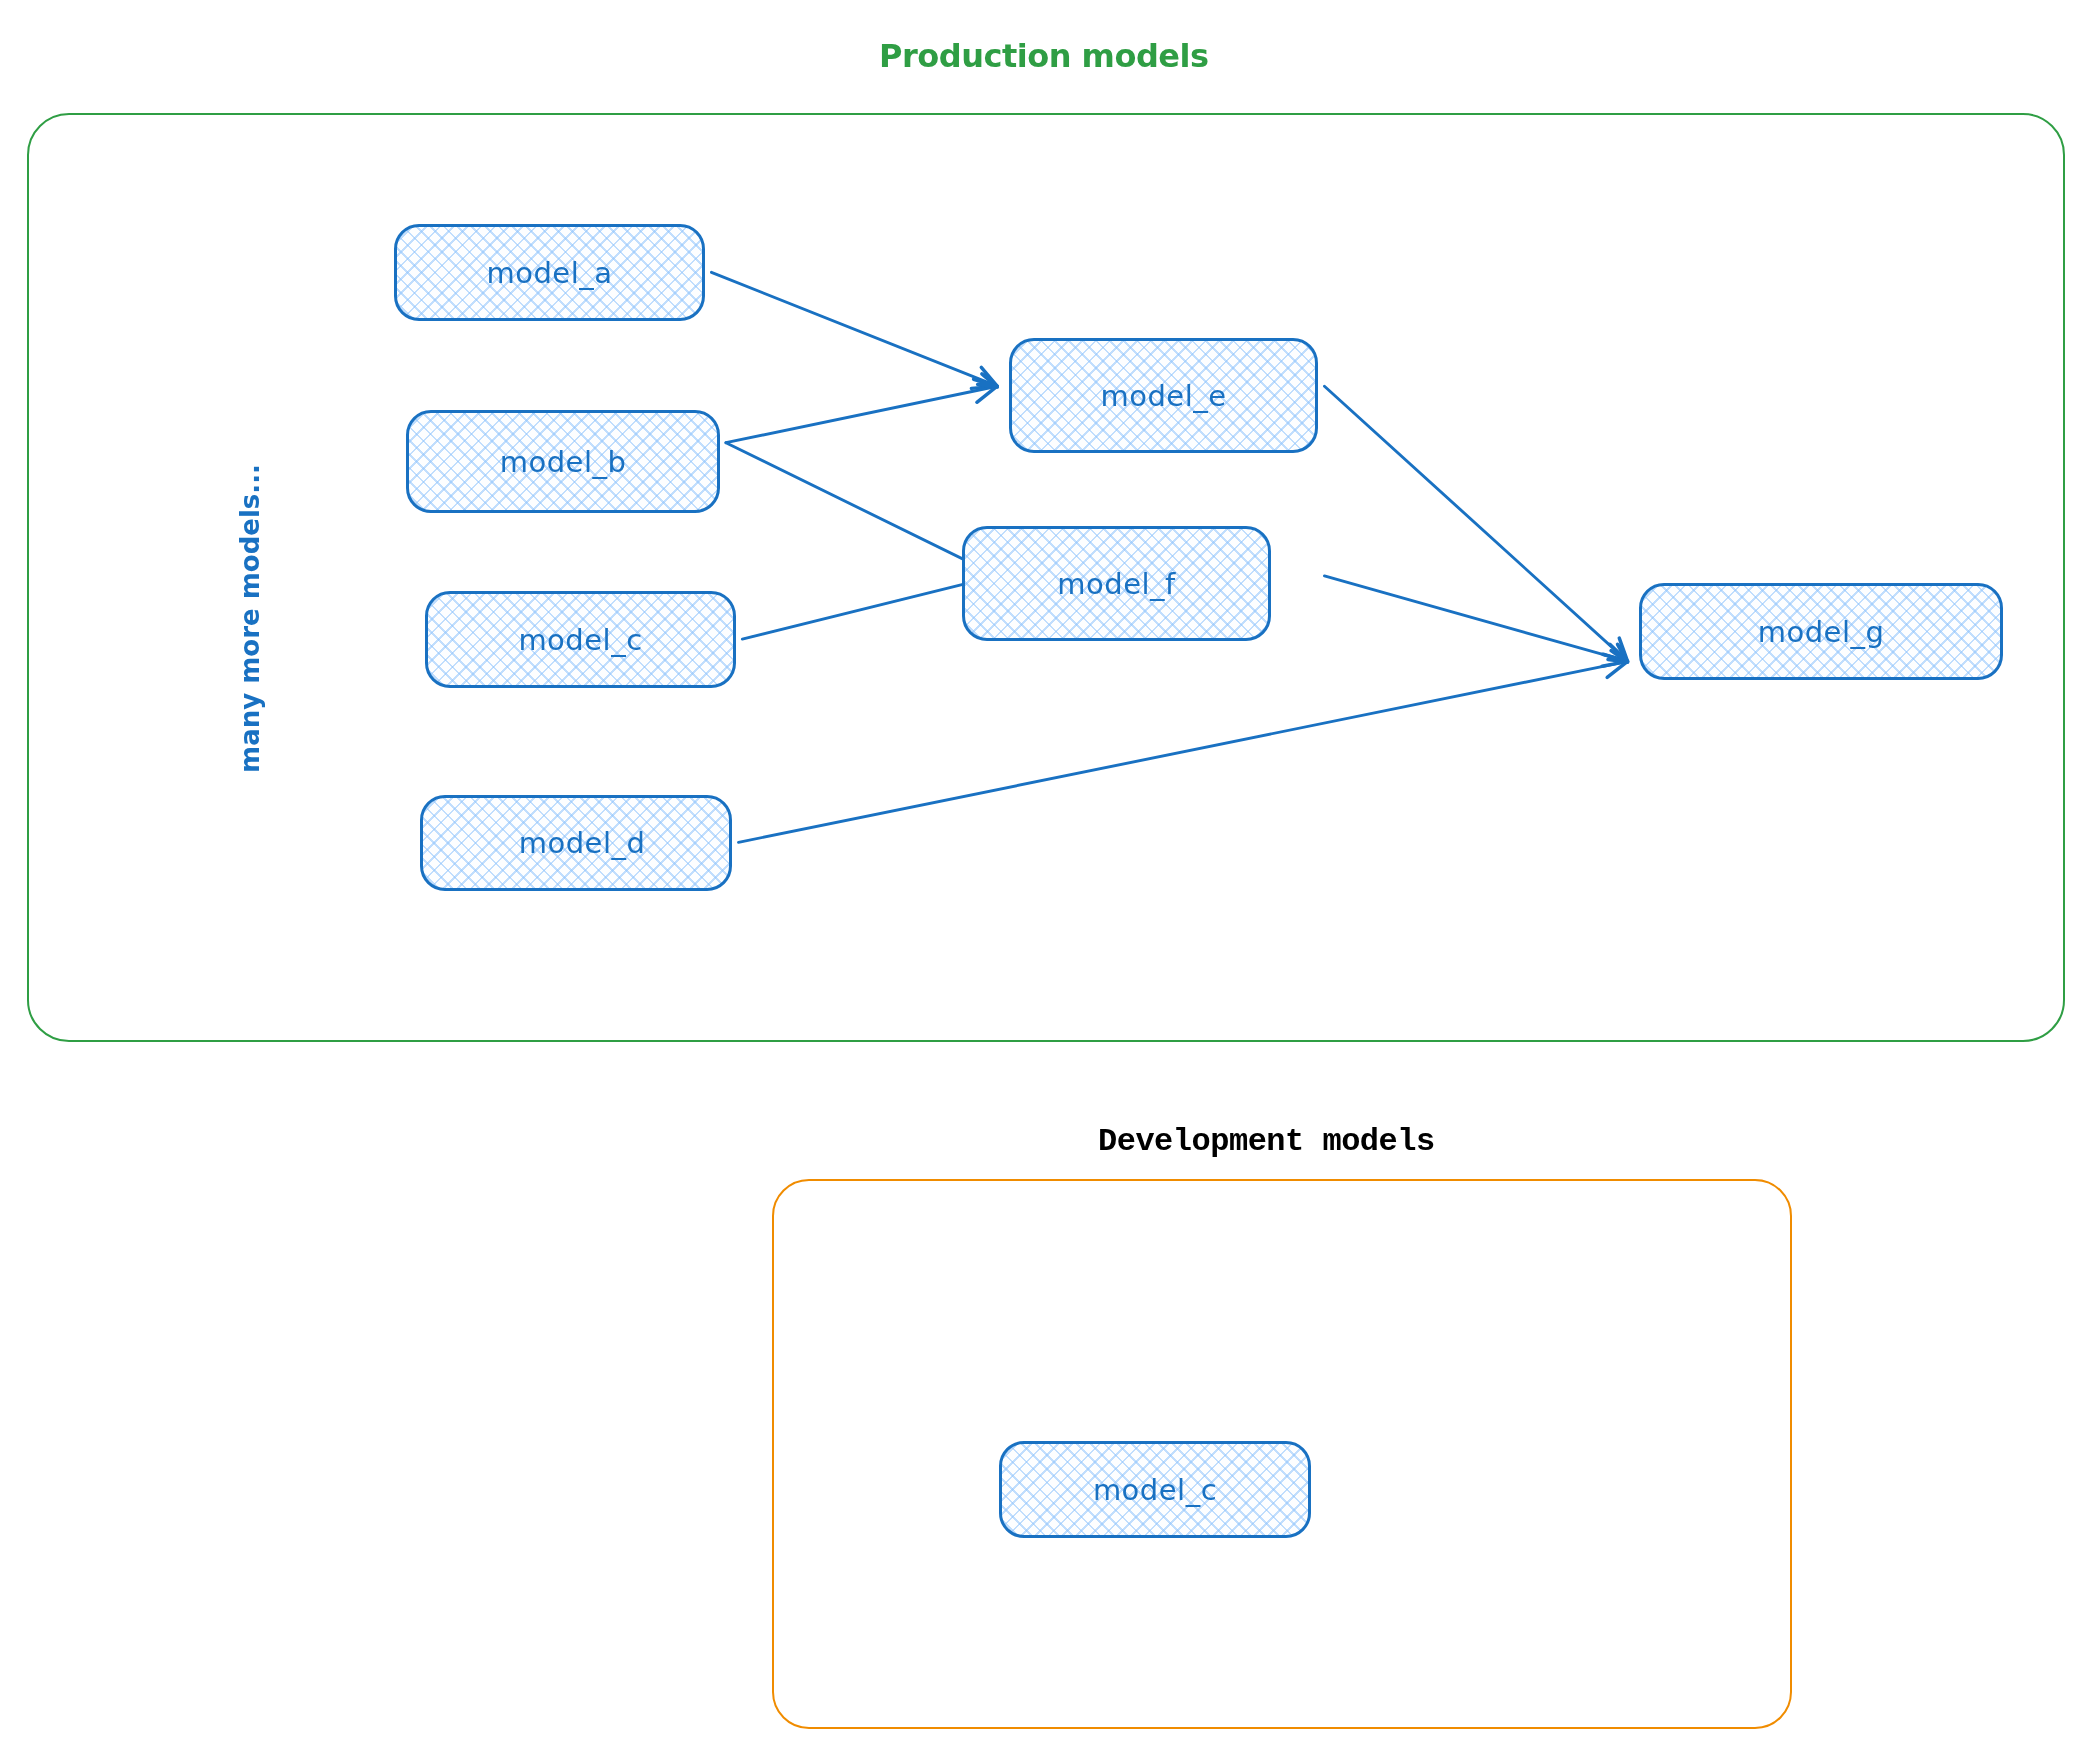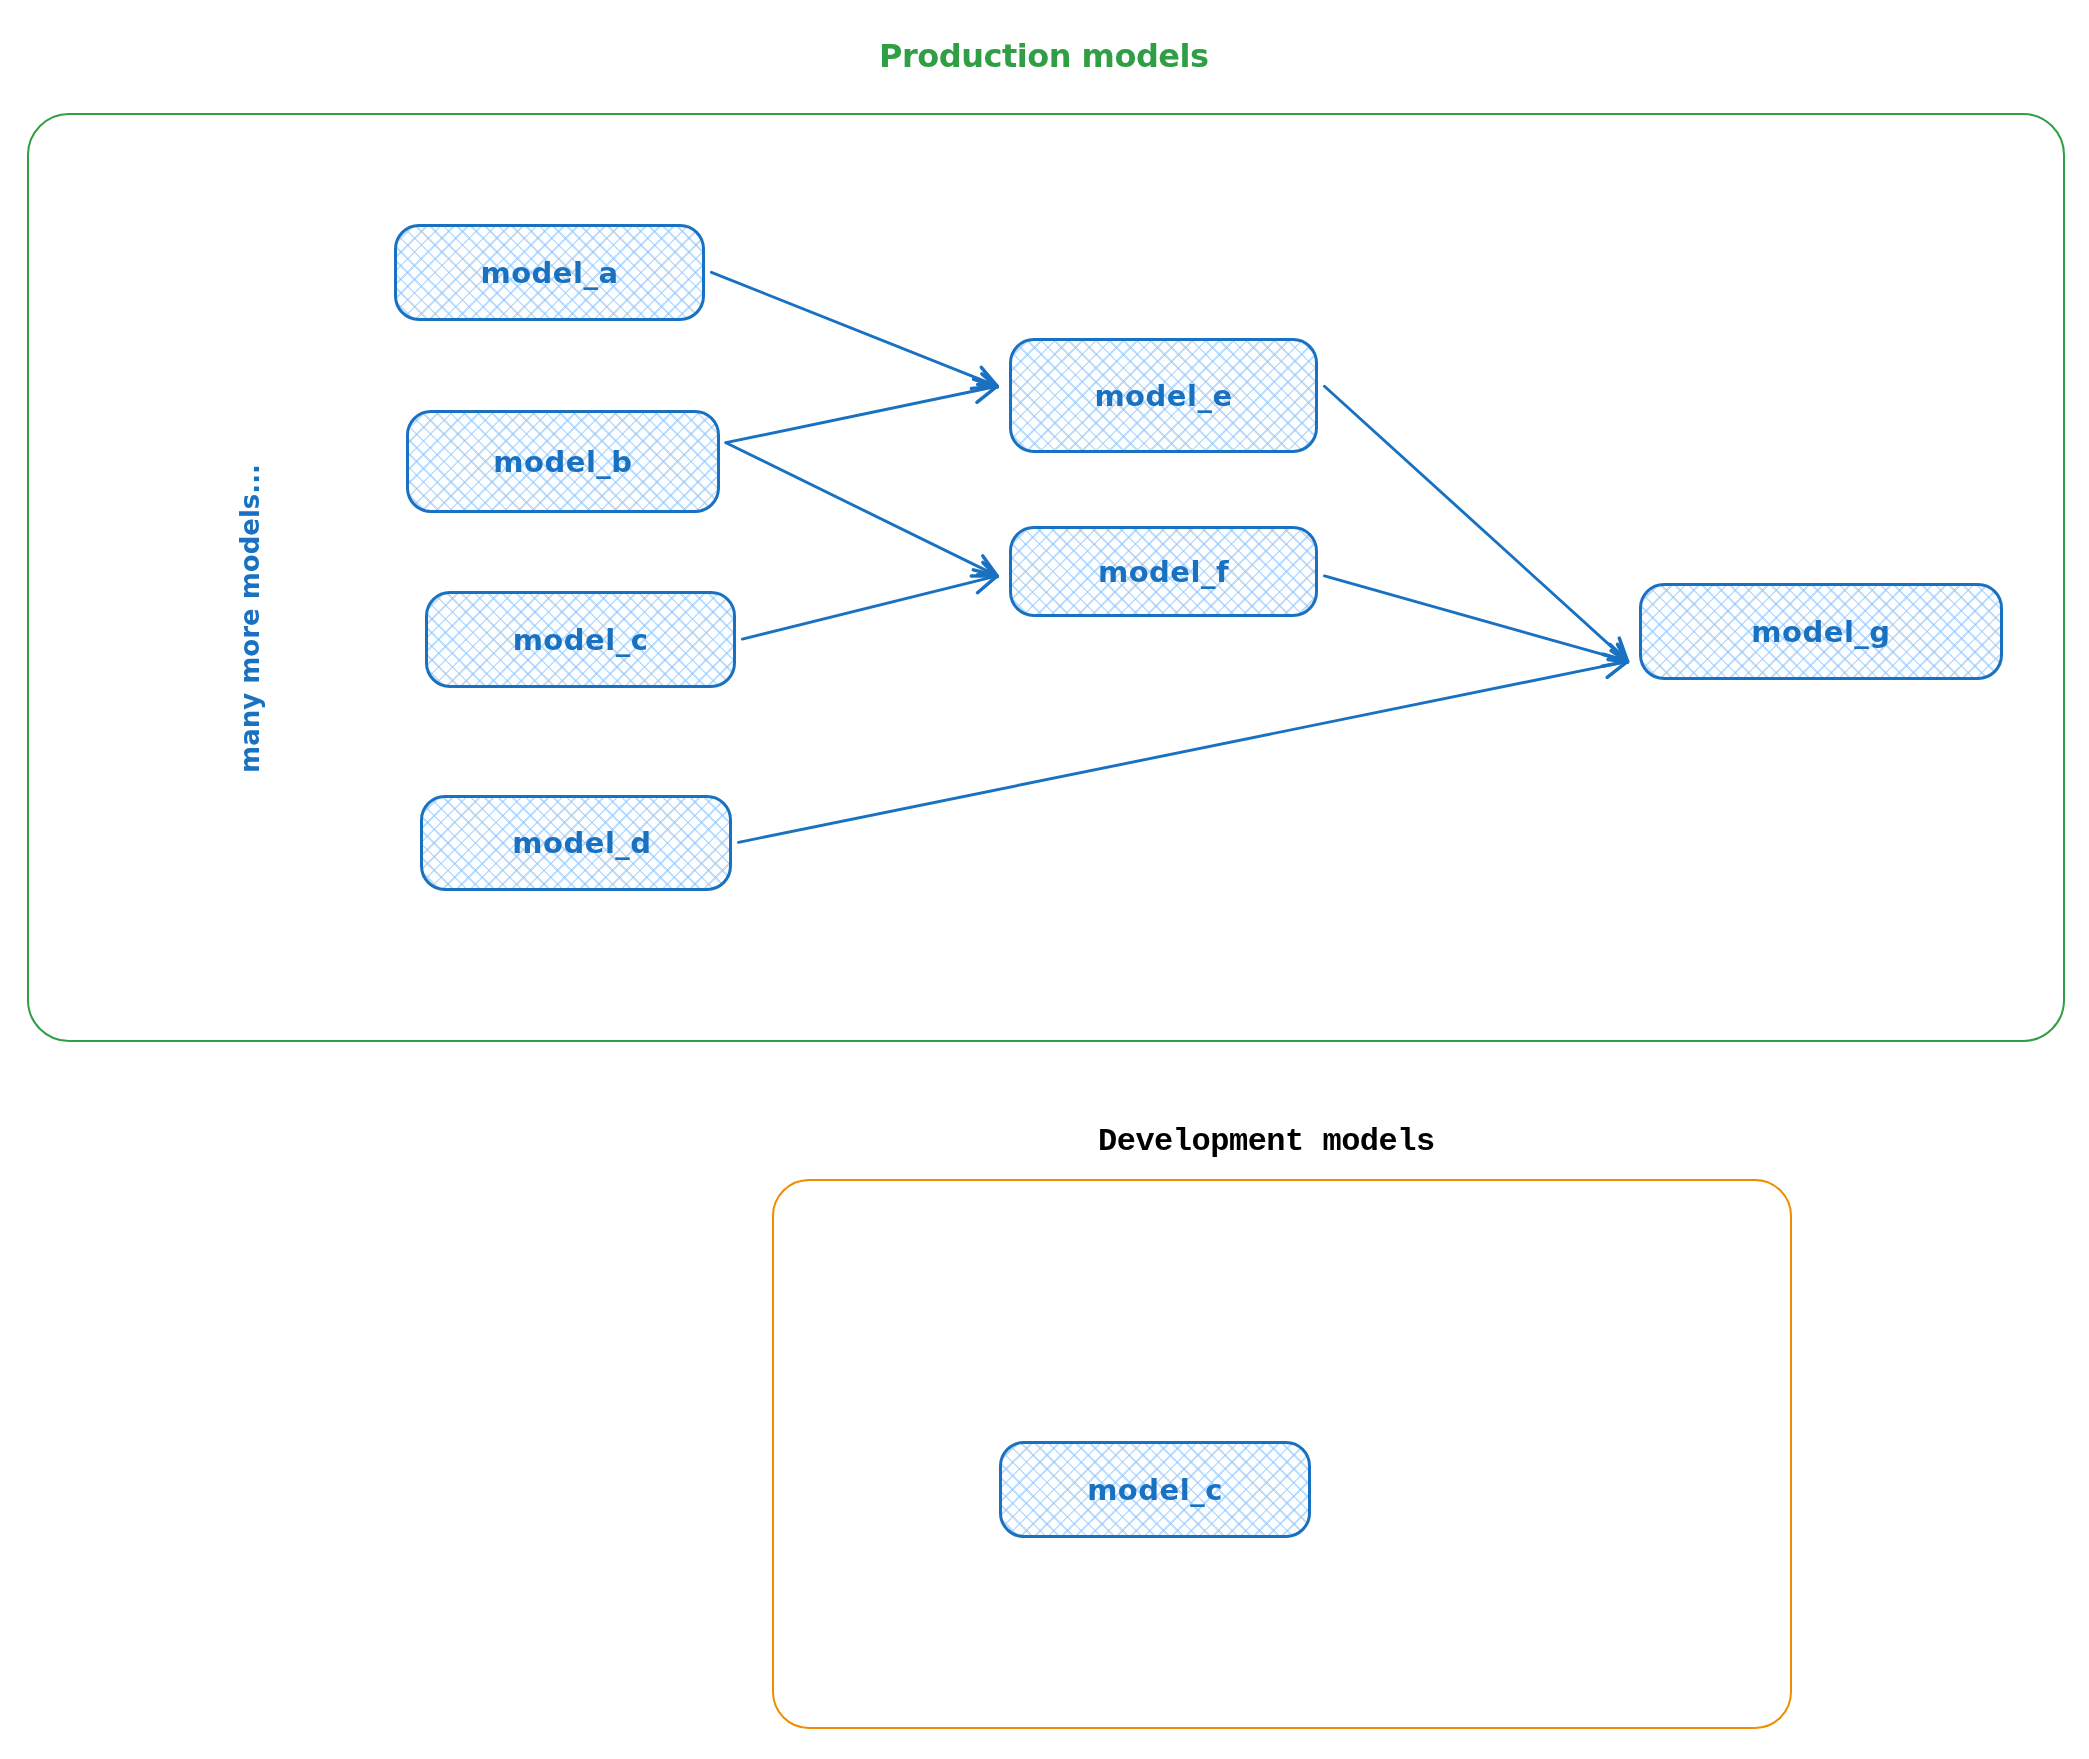--- a/index.html
+++ b/index.html
@@ -20,28 +20,28 @@
     position:absolute;
     border:3.4px solid #1971c2;
     border-radius:25px;
     background-color:#fdfeff;
     background-image:
       repeating-linear-gradient(45deg,  rgba(144,196,252,0.55) 0 1.9px, transparent 1.9px 9.7px),
       repeating-linear-gradient(135deg, rgba(144,196,252,0.55) 0 1.9px, transparent 1.9px 9.7px);
     display:flex;align-items:center;justify-content:center;
     box-sizing:border-box;
   }
-  .node .label{color:#1971c2;font-size:29px;font-weight:bold;letter-spacing:0.5px;}
+  .node .label{color:#1971c2;font-size:29px;font-weight:normal;letter-spacing:0.5px;}
 
   .n-a{left:394px;top:224px;width:311px;height:97px;}
   .n-b{left:406px;top:410px;width:314px;height:103px;}
   .n-c{left:425px;top:591px;width:311px;height:97px;}
   .n-d{left:420px;top:795px;width:312px;height:96px;padding-left:12px;}
   .n-e{left:1009px;top:338px;width:309px;height:115px;}
-  .n-f{left:1009px;top:526px;width:309px;height:91px;text-align:right;}
+  .n-f{left:962px;top:526px;width:309px;height:115px;text-align:right;}
   .n-g{left:1639px;top:583px;width:364px;height:97px;}
   .n-c-dev{left:999px;top:1441px;width:312px;height:97px;}
 
   
   .side-note{
     position:absolute;left:95px;top:603px;width:311px;height:31px;
     transform:rotate(-90deg);transform-origin:center;
     color:#1971c2;font-size:26px;font-weight:bold;text-align:center;white-space:nowrap;
   }
 

